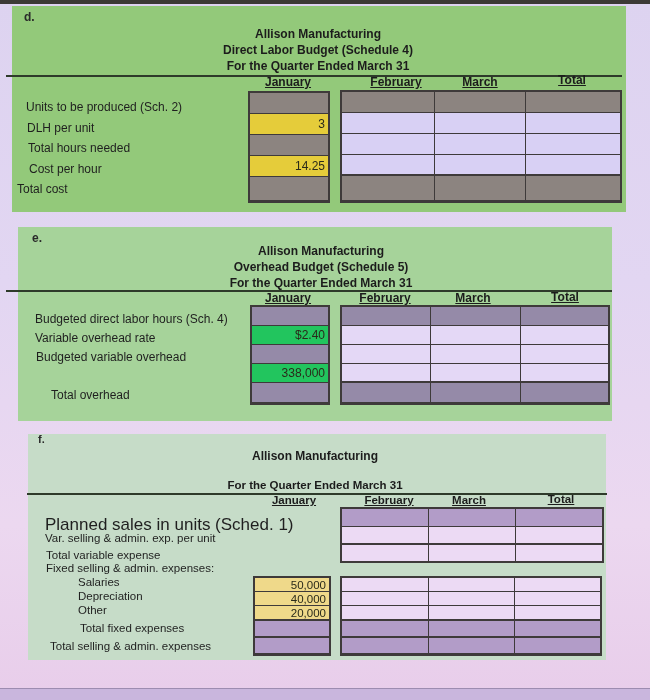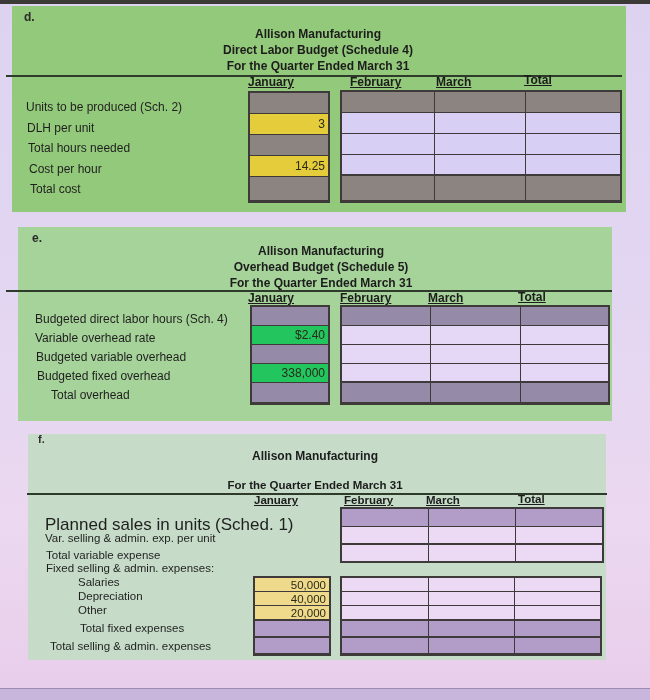--- a/index.html
+++ b/index.html
@@ -29,21 +29,21 @@
     .title-line {
       position: absolute; left: 0; width: 100%;
       text-align: center; font-weight: bold; font-size: 12px; color: #1c1c1c;
       white-space: nowrap;
     }
     .divider {
       position: absolute; height: 2px; background: #2e3a2a;
     }
     .col-head {
       position: absolute; font-weight: bold; font-size: 12px; color: #1c1c1c;
-      text-decoration: underline;
+      text-align: center; text-decoration: underline;
       white-space: nowrap;
     }
     .row-label {
       position: absolute; font-size: 12px; color: #1f1f1f; white-space: nowrap;
     }
     .cellbox {
       position: absolute;
       border: 2px solid #3e3a3a;
       border-bottom-width: 3px;
     }
@@ -88,21 +88,21 @@
 
   <div class="col-head" style="left:236px; top:69px; width:80px;">January</div>
   <div class="col-head" style="left:338px; top:69px; width:92px;">February</div>
   <div class="col-head" style="left:424px; top:69px; width:88px;">March</div>
   <div class="col-head" style="left:512px; top:67px; width:96px;">Total</div>
 
   <div class="row-label" style="left:14px; top:94px;">Units to be produced (Sch. 2)</div>
   <div class="row-label" style="left:15px; top:115px;">DLH per unit</div>
   <div class="row-label" style="left:16px; top:135px;">Total hours needed</div>
   <div class="row-label" style="left:17px; top:156px;">Cost per hour</div>
-  <div class="row-label" style="left:18px; top:176px;">Total cost</div>
+  <div class="row-label" style="left:5px; top:176px;">Total cost</div>
 
   <div class="cellbox" style="left:236px; top:85px; width:82px; height:112px;">
     <div class="cell c-gray" style="left:0; top:0; width:78px; height:21px;"></div>
     <div class="cell c-yellow" style="left:0; top:21px; width:78px; height:21px;">3</div>
     <div class="cell c-gray" style="left:0; top:42px; width:78px; height:21px;"></div>
     <div class="cell c-yellow" style="left:0; top:63px; width:78px; height:21px;">14.25</div>
     <div class="cell c-gray" style="left:0; top:84px; width:78px; height:23px; border-bottom:none;"></div>
   </div>
 
   <div class="cellbox" style="left:328px; top:84px; width:282px; height:113px;">
@@ -139,21 +139,20 @@
   <div class="divider" style="left:-12px; top:63px; width:606px;"></div>
 
   <div class="col-head" style="left:230px; top:64px; width:80px;">January</div>
   <div class="col-head" style="left:322px; top:64px; width:90px;">February</div>
   <div class="col-head" style="left:410px; top:64px; width:90px;">March</div>
   <div class="col-head" style="left:500px; top:63px; width:94px;">Total</div>
 
   <div class="row-label" style="left:17px; top:85px;">Budgeted direct labor hours (Sch. 4)</div>
   <div class="row-label" style="left:17px; top:104px;">Variable overhead rate</div>
   <div class="row-label" style="left:18px; top:123px;">Budgeted variable overhead</div>
-  <div class="row-label" style="left:19px; top:142px;">Budgeted fixed overhead</div>
   <div class="row-label" style="left:33px; top:161px;">Total overhead</div>
 
   <div class="cellbox" style="left:232px; top:78px; width:80px; height:100px;">
     <div class="cell c-gray" style="left:0; top:0; width:76px; height:19px;"></div>
     <div class="cell c-yellow" style="left:0; top:19px; width:76px; height:19px;">$2.40</div>
     <div class="cell c-gray" style="left:0; top:38px; width:76px; height:19px;"></div>
     <div class="cell c-yellow" style="left:0; top:57px; width:76px; height:19px;padding-left:29px;">338,000</div>
     <div class="cell c-gray" style="left:0; top:76px; width:76px; height:19px; border-bottom:none;"></div>
   </div>
 

